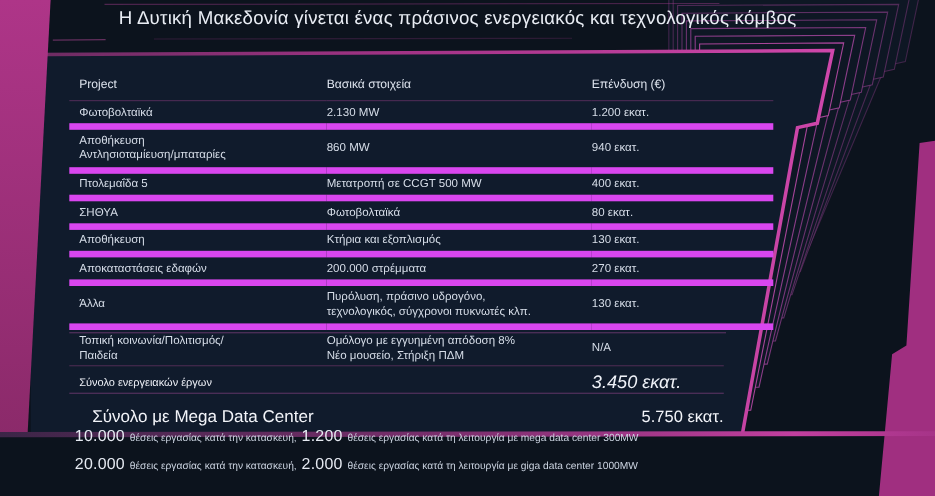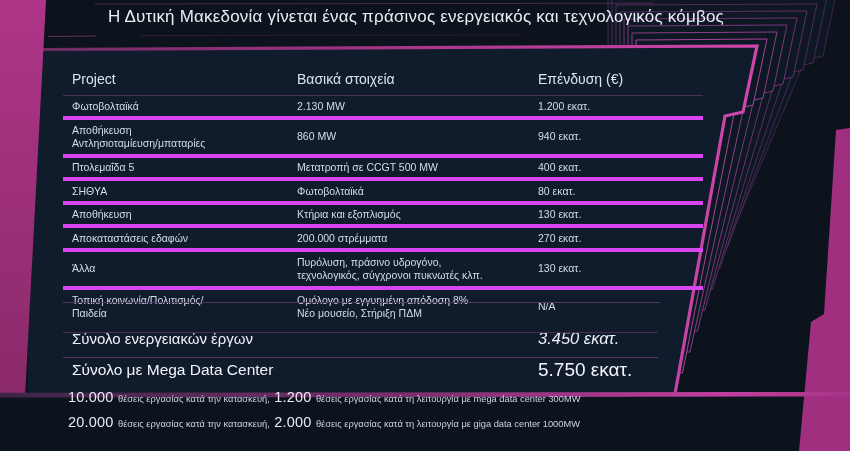--- a/index.html
+++ b/index.html
@@ -18,43 +18,43 @@
   }
 
   table.projects{
     position:absolute;left:63px;top:64px;width:640px;
     border-collapse:collapse;table-layout:fixed;
   }
   table.projects col.c0{width:234px;}
   table.projects col.c1{width:241px;}
   table.projects col.c2{width:165px;}
   table.projects th{
-    text-align:left;font-weight:400;font-size:14px;color:#dde3ed;
+    text-align:left;font-weight:400;font-size:11px;color:#dde3ed;
     padding:7px 0 8px 0;border-bottom:1px solid #4d2c55;
   }
   table.projects td{
     font-size:10.5px;line-height:12.5px;color:#d6dde8;
-    padding:3.5px 0;border-bottom:4px solid #d946ef;
+    padding:3.5px 0;border-bottom:6px solid #d946ef;
     vertical-align:middle;white-space:pre-line;
   }
   table.projects th:first-child,table.projects td:first-child{padding-left:9px;}
   tr.tall td{padding:4.5px 0;}
   tr.tall td:first-child{padding-left:9px;}
   tr.nb td{border-bottom:none;}
   td.vbottom{vertical-align:bottom;padding-bottom:5px;}
   td.vtop{vertical-align:top;padding-top:5px;}
   tr.total td{
-    font-size:15px;line-height:17px;color:#eff2f8;padding:6px 0;
+    font-size:10px;line-height:17px;color:#eff2f8;padding:6px 0;
   }
   tr.total td.value{font-size:16.5px;font-style:italic;}
   tr.mega td{padding:6px 0;font-size:10px;}
   tr.grand td{
-    font-size:15.5px;line-height:18px;color:#f2f4f9;padding:8.5px 0;
-  }
-  tr.grand td.value{font-size:19px;margin-left:20px;}
+    font-size:15.5px;line-height:18px;color:#f2f4f9;padding:8.5px 0;text-align:center;
+  }
+  tr.grand td.value{font-size:15px;margin-left:20px;}
 
   .sep{position:absolute;height:1px;background:#593463;z-index:1;}
   .sep.s1{left:63px;top:302px;width:597px;}
   .sep.s2{left:63px;top:332px;width:595px;background:#4a2b51;}
   .sep.s3{left:63px;top:357px;width:595px;}
 
   .notes{position:absolute;left:68px;top:388px;width:600px;color:#d9dfea;}
   .note-line{margin-bottom:7px;white-space:nowrap;}
   .n-big{font-size:14.5px;color:#e6eaf2;letter-spacing:.2px;}
   .n-small{font-size:9.3px;color:#ccd4e1;}

